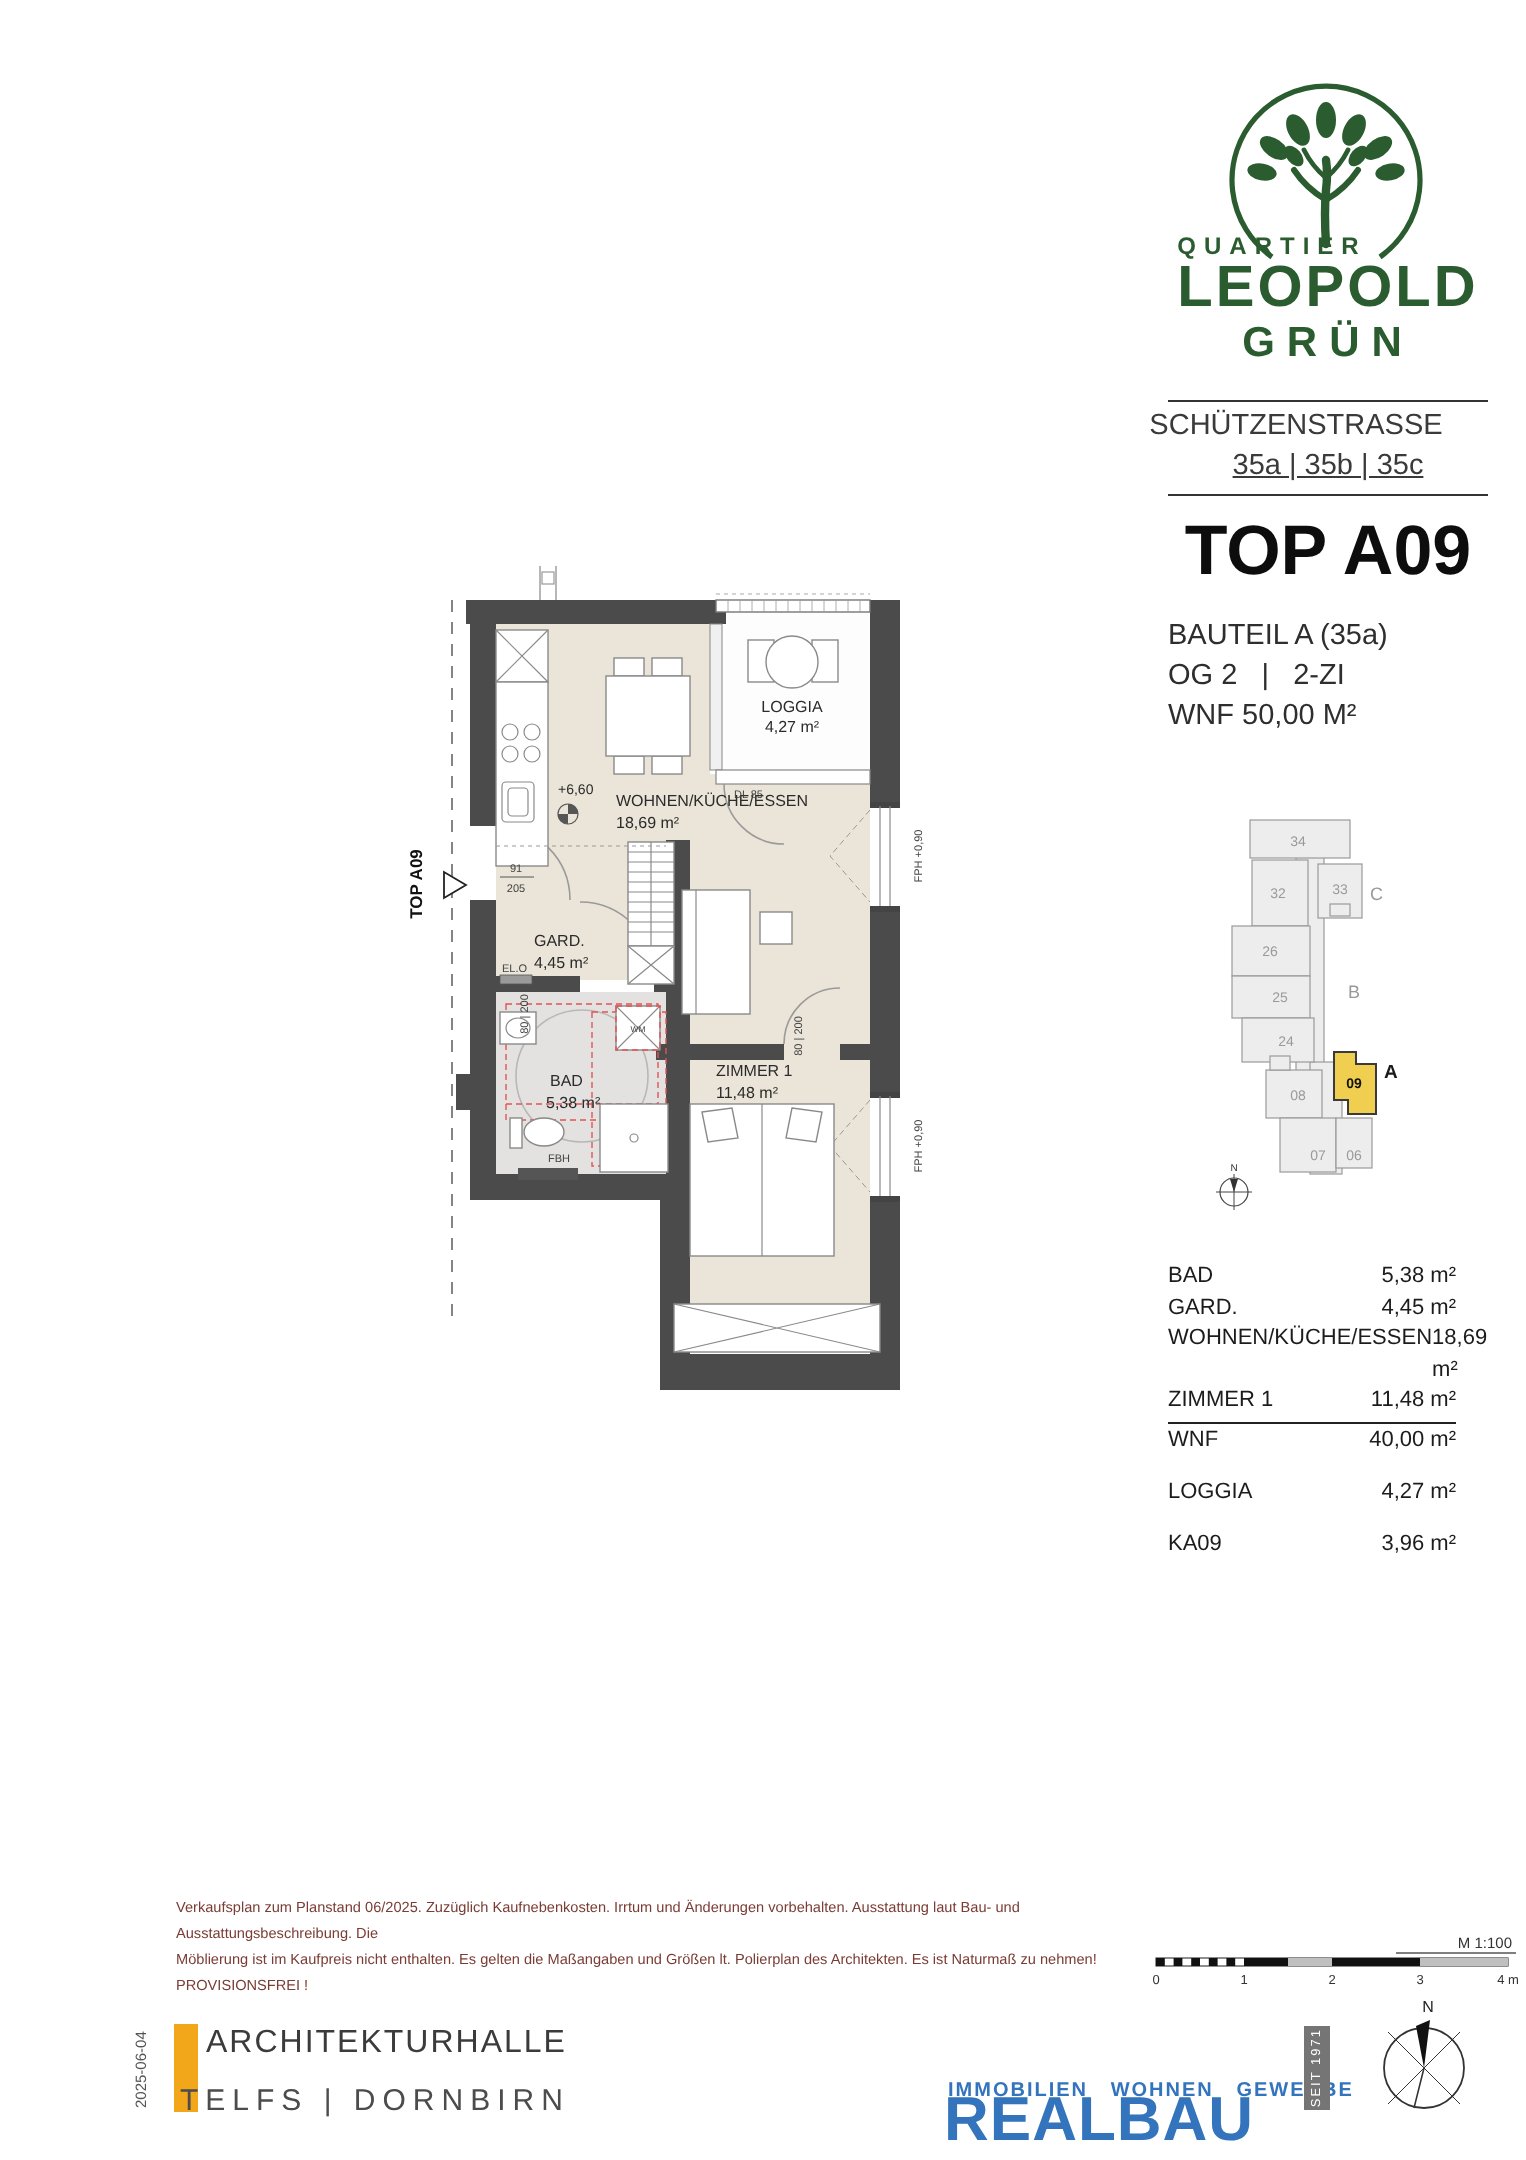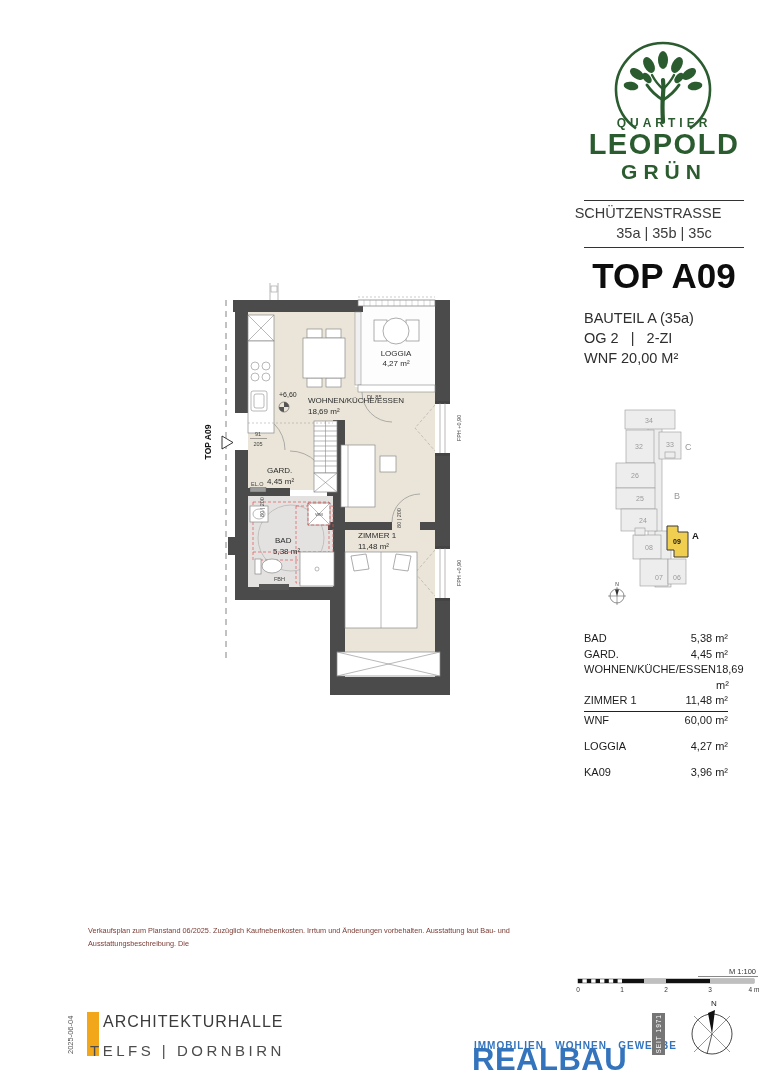--- a/index.html
+++ b/index.html
@@ -1,39 +1,39 @@
 <!DOCTYPE html>
 <html><head>
 <meta charset="utf-8">
 <style>
   html,body{margin:0;padding:0;background:#fff;}
   .page{position:relative;width:763px;height:1080px;background:#fff;overflow:hidden;
         font-family:"Liberation Sans",sans-serif;color:#222;}
   .abs{position:absolute;}
   
   .logo-svg{left:601px;top:40px;width:124px;height:100px;}
-  .logo-quartier{left:584px;top:116px;width:160px;text-align:center;
+  .logo-quartier{left:556px;top:116px;width:160px;text-align:center;
      font-size:12px;font-weight:700;letter-spacing:4px;}
   .logo-leopold{left:584px;top:128px;width:160px;text-align:center;
      font-size:29px;font-weight:700;letter-spacing:1.5px;}
   .logo-gruen{left:584px;top:160px;width:160px;text-align:center;
      font-size:21px;font-weight:700;letter-spacing:6px;}
   .addr-rule{left:584px;width:160px;height:0;border-top:1.6px solid #333;}
   .addr-street{left:568px;top:205px;width:160px;text-align:center;font-size:14.5px;color:#3a3a3a;}
-  .addr-nums{left:584px;top:225px;width:160px;text-align:center;font-size:14.5px;color:#3a3a3a;}
+  .addr-nums{left:584px;top:225px;width:160px;text-align:center;font-size:14.5px;color:#3a3a3a;text-decoration:underline;}
   .top-title{left:584px;top:256px;width:160px;text-align:center;
      font-size:35px;font-weight:800;color:#0d0d0d;letter-spacing:0;}
   .hdr-sub{left:584px;width:160px;text-align:left;font-size:14.5px;color:#2e2e2e;white-space:pre;}
   
   .area-table{left:584px;top:631px;width:144px;font-size:11px;color:#1c1c1c;}
   .area-row{display:flex;justify-content:space-between;line-height:15.5px;}
   .area-div{border-top:1.4px solid #222;margin:2px 0 1px 0;}
   .gap10{height:10px;} .gap11{height:11px;}
   
-  .disclaimer{left:88px;top:924px;width:470px;font-size:7.3px;line-height:13px;color:#7a3c34;}
+  .disclaimer{left:88px;top:947px;width:470px;font-size:7.3px;line-height:13px;color:#7a3c34;}
   .ah-date{left:66px;top:1012px;height:46px;font-size:7.5px;color:#555;
      writing-mode:vertical-rl;transform:rotate(180deg);text-align:center;}
   .ah-bar{left:87px;top:1012px;width:12px;height:44px;}
   .ah-name{left:103px;top:1013px;font-size:16px;letter-spacing:1px;color:#3b3b3b;white-space:pre;}
   .ah-loc{left:90px;top:1042px;font-size:15px;letter-spacing:3.5px;color:#4c4c4c;white-space:pre;}
   .rb-name{left:472px;top:1010px;font-size:31px;font-weight:700;letter-spacing:0.5px;white-space:pre;margin-top:32px;}
   .rb-tag{left:474px;top:1040px;font-size:10px;font-weight:700;letter-spacing:1px;white-space:pre;}
   .rb-since{left:652px;top:1013px;width:13px;height:42px;background:#757575;
      display:flex;align-items:center;justify-content:center;}
   .rb-since span{writing-mode:vertical-rl;transform:rotate(180deg);color:#fff;
@@ -77,21 +77,21 @@
   <div class="abs logo-gruen" style="color: rgb(42, 92, 47);">GRÜN</div>
 
   <div class="abs addr-rule" style="top:200px;"></div>
   <div class="abs addr-street">SCHÜTZENSTRASSE</div>
   <div class="abs addr-nums">35a | 35b | 35c</div>
   <div class="abs addr-rule" style="top:247px;"></div>
 
   <div class="abs top-title">TOP A09</div>
   <div class="abs hdr-sub" style="top:310px;">BAUTEIL A (35a)</div>
   <div class="abs hdr-sub" style="top:330px;">OG 2   |   2-ZI</div>
-  <div class="abs hdr-sub" style="top:350px;">WNF 20,00 M²</div>
+  <div class="abs hdr-sub" style="top:350px;">WNF 50,00 M²</div>
 
   <svg class="abs" style="left:195px;top:275px;" width="285" height="440" viewBox="0 0 285 440">
 
     <path d="M53,37 H160 V112 H240 V247 H140 V215 H53 Z" fill="#eae5d8"></path>
     <rect x="150" y="247" width="90" height="130" fill="#eae5d8"></rect>
     <rect x="53" y="221" width="85" height="91" fill="#e3e2e0"></rect>
     <rect x="163" y="31" width="77" height="79" fill="#fdfdfd"></rect>
 
     <path d="M31,25 V385" stroke="#666" stroke-width="0.8" stroke-dasharray="6 5" fill="none"></path>
     <path d="M75,8 V25 M83,8 V25" stroke="#999" stroke-width="0.7" fill="none"></path>
@@ -272,36 +272,37 @@
       <span>WOHNEN/KÜCHE/ESSEN</span>
       <span>18,69 m²</span>
     </div>
     <div class="area-row">
       <span>ZIMMER 1</span>
       <span>11,48 m²</span>
     </div>
     <div class="area-div"></div>
     <div class="area-row">
       <span>WNF</span>
-      <span>60,00 m²</span>
+      <span>40,00 m²</span>
     </div>
     <div class="gap11"></div>
     <div class="area-row">
       <span>LOGGIA</span>
       <span>4,27 m²</span>
     </div>
     <div class="gap10"></div>
     <div class="area-row">
       <span>KA09</span>
       <span>3,96 m²</span>
     </div>
   </div>
 
   <div class="abs disclaimer">
     <div>Verkaufsplan zum Planstand 06/2025. Zuzüglich Kaufnebenkosten. Irrtum und Änderungen vorbehalten. Ausstattung laut Bau- und Ausstattungsbeschreibung. Die</div>
+    <div>Möblierung ist im Kaufpreis nicht enthalten. Es gelten die Maßangaben und Größen lt. Polierplan des Architekten. Es ist Naturmaß zu nehmen!   PROVISIONSFREI !</div>
   </div>
 
   <svg class="abs" style="left:570px;top:966px;" width="192" height="30" viewBox="0 0 192 30">
     <text x="186" y="8" font-size="7.5" fill="#333" text-anchor="end">M 1:100</text>
     <line x1="128" y1="10.5" x2="188" y2="10.5" stroke="#555" stroke-width="0.7"></line>
     <rect x="8" y="13" width="176" height="4" fill="#fff" stroke="#444" stroke-width="0.6"></rect>
     <rect x="8" y="13" width="4.4" height="4" fill="#111"></rect>
     <rect x="16.8" y="13" width="4.4" height="4" fill="#111"></rect>
     <rect x="25.6" y="13" width="4.4" height="4" fill="#111"></rect>
     <rect x="34.4" y="13" width="4.4" height="4" fill="#111"></rect>

